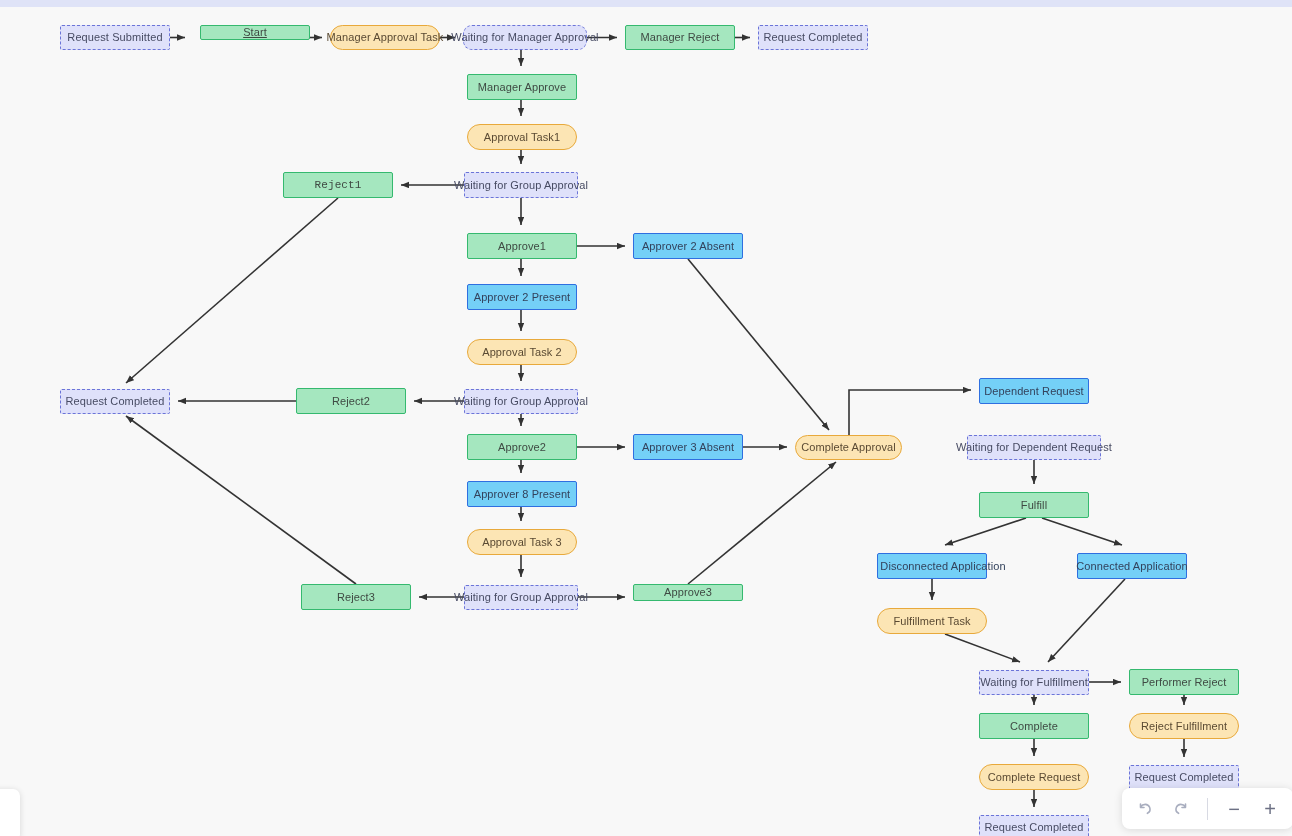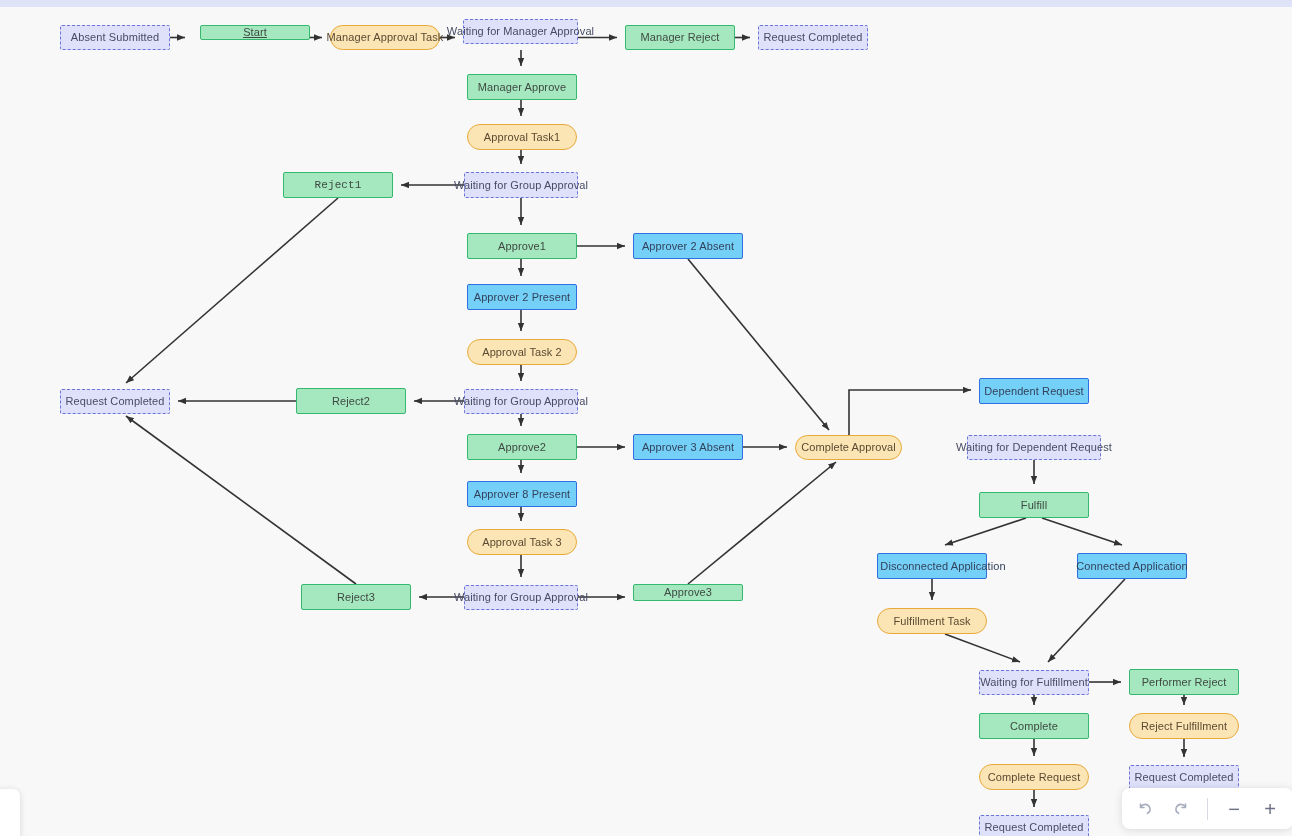--- a/index.html
+++ b/index.html
@@ -176,24 +176,24 @@
       <path d="M1089,682 L1121,682"></path>
       <path d="M1034,695 L1034,705"></path>
       <path d="M1184,695 L1184,705"></path>
       <path d="M1034,739 L1034,756"></path>
       <path d="M1184,739 L1184,757"></path>
       <path d="M1034,790 L1034,807"></path>
     </g>
   </svg>
 
   <div id="node-layer">
-      <div class="node state" style="left: 60px; top: 25px; width: 110px; height: 25px;">Absent Submitted</div>
+      <div class="node state" style="left: 60px; top: 25px; width: 110px; height: 25px;">Request Submitted</div>
       <div class="node action" style="left: 200px; top: 25px; width: 110px; height: 15px; text-decoration: underline;">Start</div>
       <div class="node task" style="left: 330px; top: 25px; width: 110px; height: 25px;">Manager Approval Task</div>
-      <div class="node state" style="left: 463px; top: 19px; width: 115px; height: 25px;">Waiting for Manager Approval</div>
+      <div class="node state" style="left: 463px; top: 25px; width: 124px; height: 25px; border-radius: 9px;">Waiting for Manager Approval</div>
       <div class="node action" style="left: 625px; top: 25px; width: 110px; height: 25px;">Manager Reject</div>
       <div class="node state" style="left: 758px; top: 25px; width: 110px; height: 25px;">Request Completed</div>
       <div class="node action" style="left: 467px; top: 74px; width: 110px; height: 26px;">Manager Approve</div>
       <div class="node task" style="left: 467px; top: 124px; width: 110px; height: 26px;">Approval Task1</div>
       <div class="node state" style="left: 464px; top: 172px; width: 114px; height: 26px;">Waiting for Group Approval</div>
       <div class="node action" style="left: 283px; top: 172px; width: 110px; height: 26px; font-family: Liberation Mono, monospace;">Reject1</div>
       <div class="node action" style="left: 467px; top: 233px; width: 110px; height: 26px;">Approve1</div>
       <div class="node condition" style="left: 633px; top: 233px; width: 110px; height: 26px;">Approver 2 Absent</div>
       <div class="node condition" style="left: 467px; top: 284px; width: 110px; height: 26px;">Approver 2 Present</div>
       <div class="node task" style="left: 467px; top: 339px; width: 110px; height: 26px;">Approval Task 2</div>

